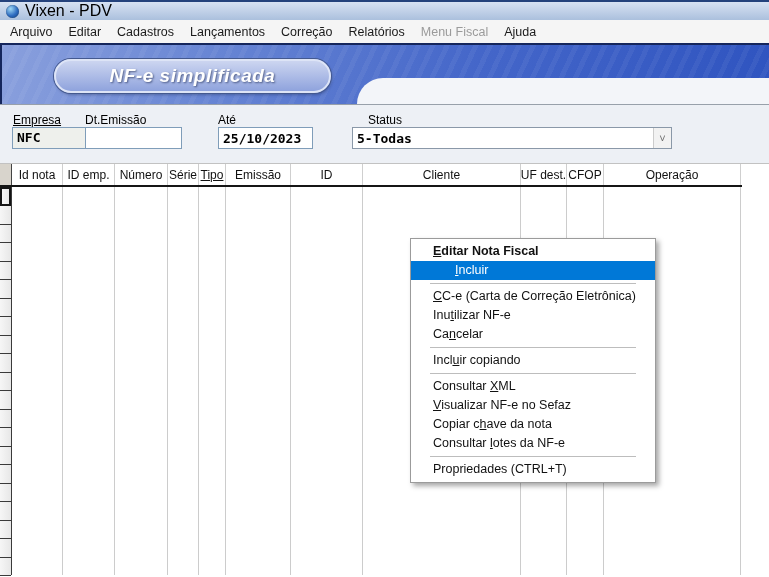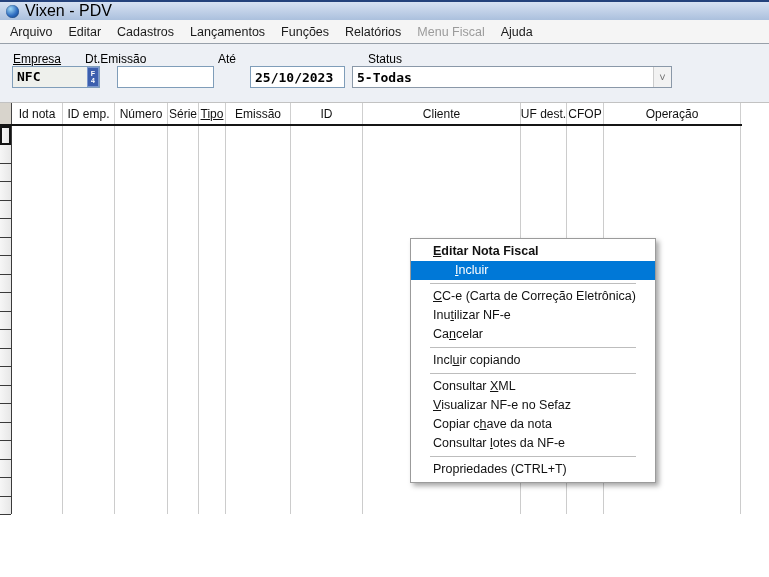--- a/index.html
+++ b/index.html
@@ -61,21 +61,21 @@
   .filters {
     position:relative; height:60px; background:#edf0f5;
     border-top:1px solid #98a0aa; border-bottom:1px solid #c2c2c2;
     font-size:12px; color:#000;
   }
   .flabel { position:absolute; top:8px; white-space:nowrap; }
   .flabel.underlined { text-decoration:underline; }
   .fld {
     position:absolute; top:22px; height:22px; border:1px solid #7f9db9;
     background:#fff; font-family:"DejaVu Sans Mono", monospace;
-    font-weight:bold; font-size:13px; padding:2px 4px; color:#000;margin-left:32px;
+    font-weight:bold; font-size:13px; padding:2px 4px; color:#000;
   }
   .empresa-wrap {
     position:absolute; left:12px; top:22px; width:88px; height:22px;
     border:1px solid #7f9db9; background:#eef0ec; display:flex;
   }
   .empresa-val {
     flex:1; font-family:"DejaVu Sans Mono", monospace; font-weight:bold;
     font-size:13px; padding:2px 0 0 4px;
   }
   .f4-btn {
@@ -140,26 +140,33 @@
   <div class="titlebar">
     <span class="app-icon"></span>
     <span>Vixen - PDV</span>
   </div>
 
   <div class="menubar">
       <div class="mitem">Arquivo</div>
       <div class="mitem">Editar</div>
       <div class="mitem">Cadastros</div>
       <div class="mitem">Lançamentos</div>
-      <div class="mitem">Funções</div>
+      <div class="mitem">Correção</div>
       <div class="mitem">Relatórios</div>
       <div class="mitem disabled">Menu Fiscal</div>
       <div class="mitem">Ajuda</div>
     </div>
 
+  <div class="banner">
+    <div class="white-swoosh"></div>
+    <div class="left-strip"></div>
+    <div class="pill">
+      <span>NF-e simplificada</span>
+    </div>
+  </div>
 
   <div class="filters">
     <span class="flabel underlined" style="left:13px;">Empresa</span>
     <div class="empresa-wrap">
       <span class="empresa-val">NFC</span>
       <span class="f4-btn">
           <span>F</span>
           <span>4</span>
         </span>
     </div>

